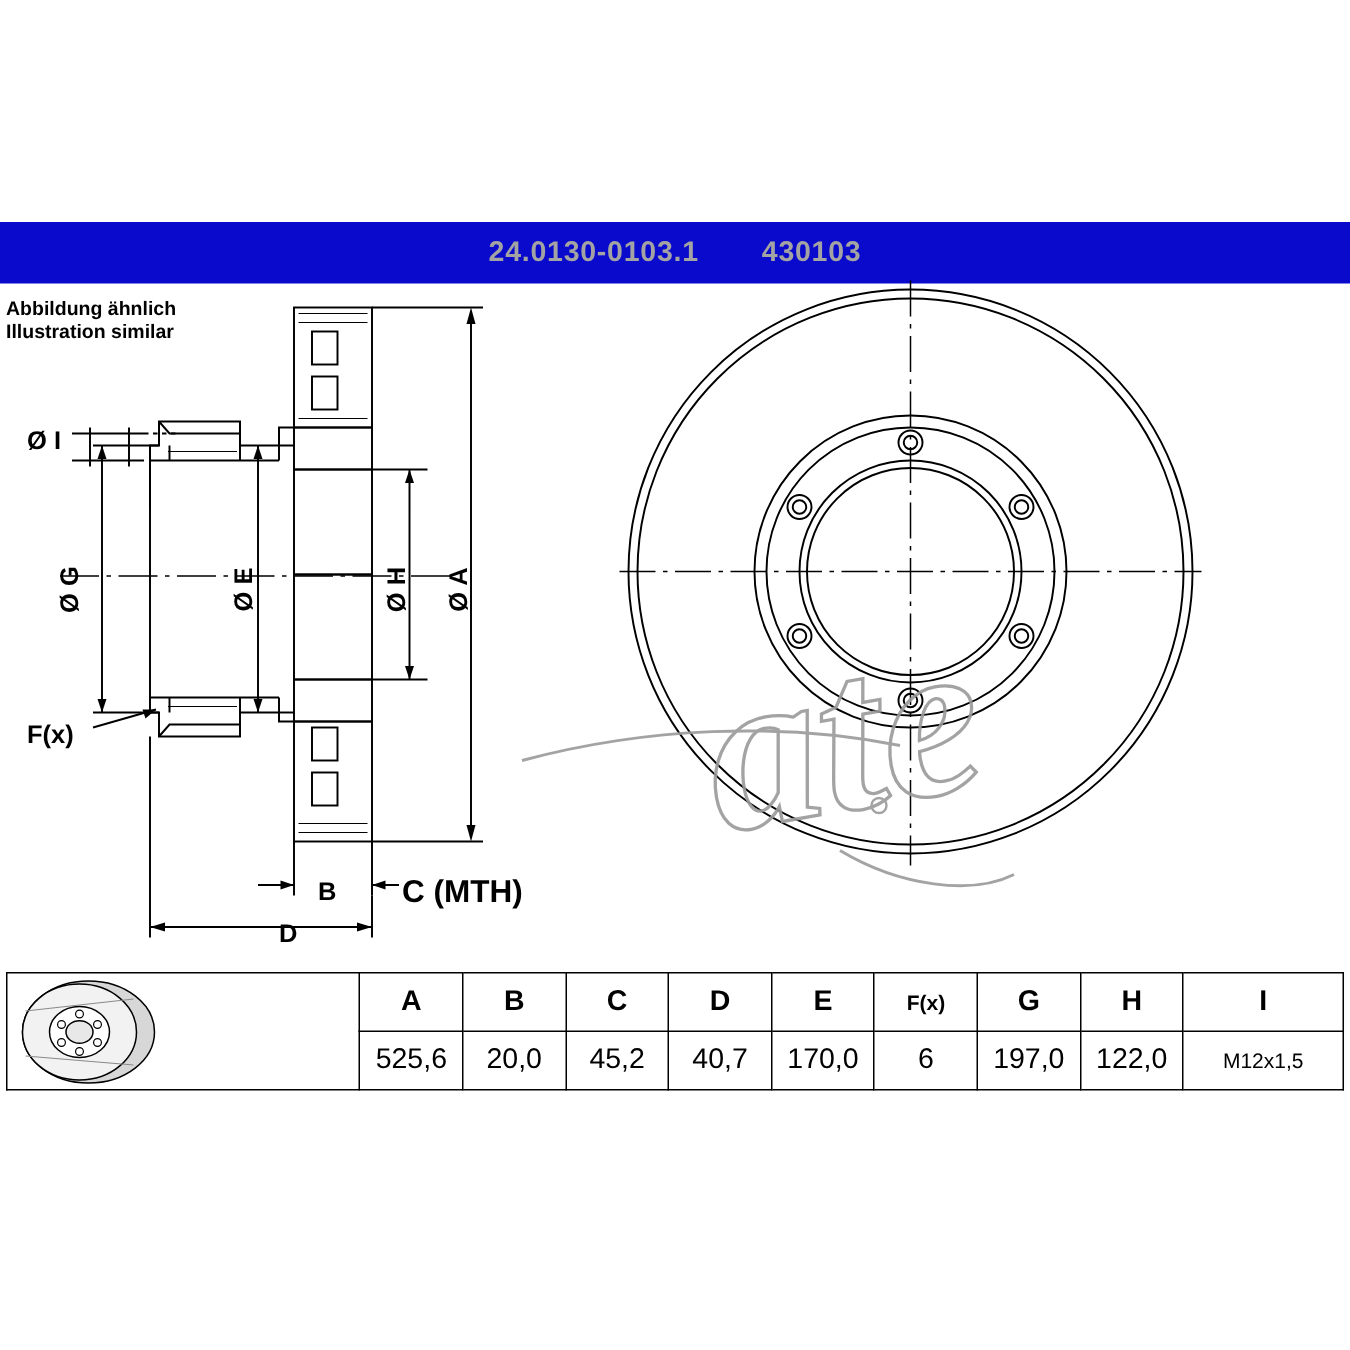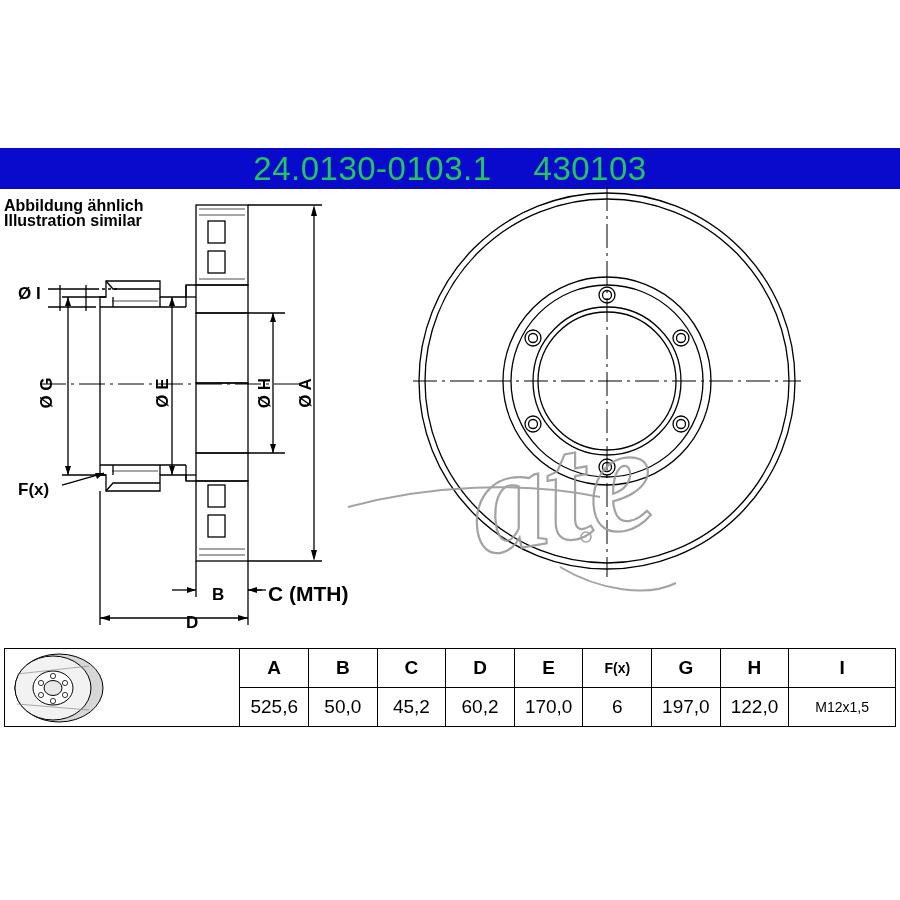--- a/index.html
+++ b/index.html
@@ -30,33 +30,33 @@
     height: 41px;
     background: #0000cd;
     background: #0a0acd;
     display: flex;
     align-items: center;
     justify-content: center;
     gap: 42px;
   }
   .title-bar .part-no,
   .title-bar .ref-no {
-    color: #22c55e;
-    font-size: 33px;
-    font-weight: normal;
+    color: #a3a3a3;
+    font-size: 19px;
+    font-weight: bold;
     letter-spacing: 0.5px;
     font-family: "Liberation Sans", sans-serif;
   }
 
   
   .note {
     position: absolute;
     left: 4px;
     top: 198px;
-    font-size: 16px;
+    font-size: 13px;
     font-weight: bold;
     line-height: 15px;
     color: #000;
   }
 
   
   .drawing {
     position: absolute;
     left: 0;
     top: 185px;
@@ -308,23 +308,23 @@
       <th class="col-w">C</th>
       <th class="col-w">D</th>
       <th class="col-w">E</th>
       <th class="col-w small">F(x)</th>
       <th class="col-w">G</th>
       <th class="col-w">H</th>
       <th class="col-i">I</th>
     </tr>
     <tr>
       <td>525,6</td>
-      <td>50,0</td>
+      <td>20,0</td>
       <td>45,2</td>
-      <td>60,2</td>
+      <td>40,7</td>
       <td>170,0</td>
       <td>6</td>
       <td>197,0</td>
       <td>122,0</td>
       <td class="small">M12x1,5</td>
     </tr>
   </tbody>
     </table>
 
 </div>

